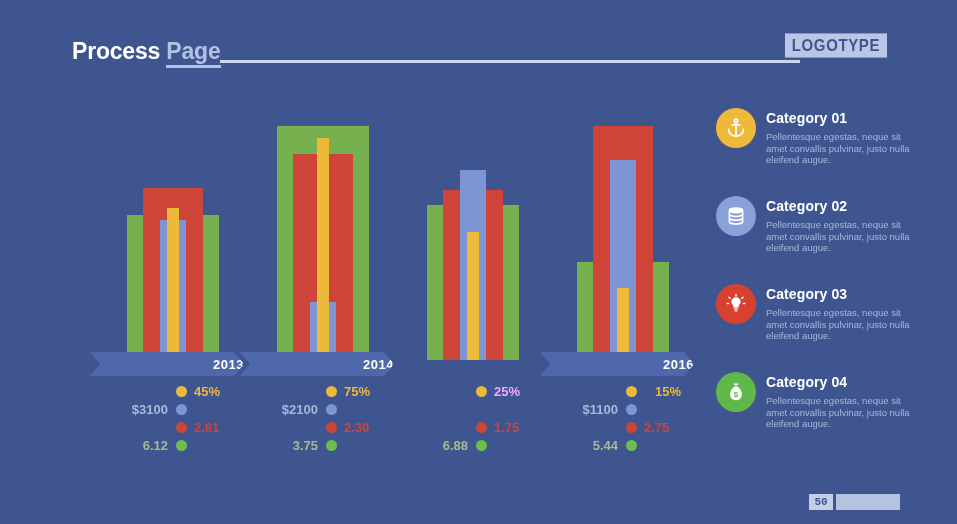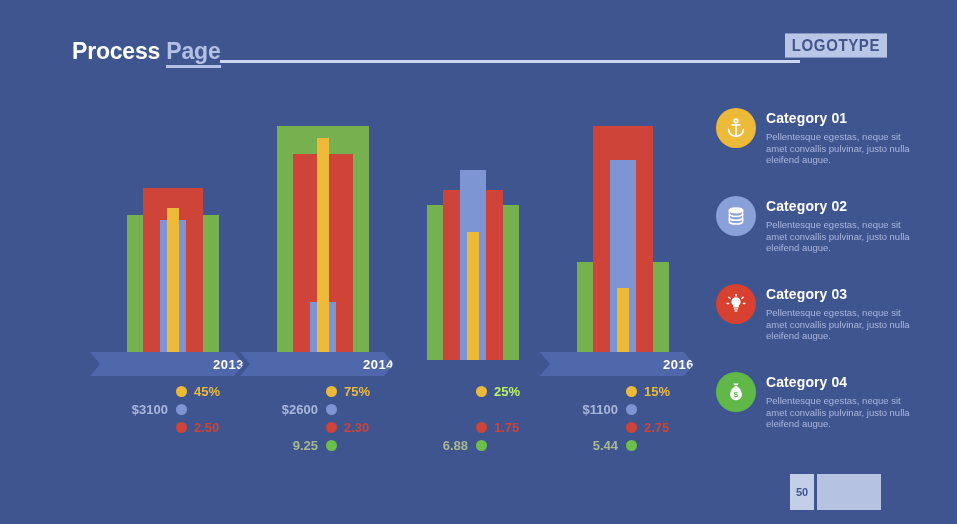--- a/index.html
+++ b/index.html
@@ -68,21 +68,21 @@
     display:flex;align-items:center;justify-content:center;
   }
   .cbody{position:absolute;left:50px;top:2px;width:150px;}
   .ctitle{font-size:14px;font-weight:bold;color:#ffffff;letter-spacing:.1px;}
   .cdesc{
     margin-top:5px;font-size:9.5px;line-height:11.5px;color:#a9b7db;
   }
 
   
   .pagebox{
-    position:absolute;right:76px;bottom:14px;height:36px;display:flex;align-items:stretch;
+    position:absolute;right:57px;bottom:14px;height:16px;display:flex;align-items:stretch;font-family:Liberation Mono, monospace;
   }
   .pagenum{
     background:#c3cfe9;color:#3f5590;font-size:11px;font-weight:bold;
     width:24px;display:flex;align-items:center;justify-content:center;
   }
   .pagebar{background:#c3cfe9;width:64px;margin-left:3px;opacity:.9;}
 </style>
 </head>
 <body>
 
@@ -142,59 +142,63 @@
         <div class="vrow" style="top: 0px;">
           <div class="dot" style="background: rgb(237, 185, 57);"></div>
           <div class="vtxt right" style="color: rgb(237, 185, 57);">45%</div>
         </div>
         <div class="vrow" style="top: 18px;">
           <div class="dot" style="background: rgb(126, 149, 212);"></div>
           <div class="vtxt left" style="color: rgb(169, 183, 219);">$3100</div>
         </div>
         <div class="vrow" style="top: 36px;">
           <div class="dot" style="background: rgb(207, 68, 56);"></div>
-          <div class="vtxt right" style="color: rgb(207, 68, 56);">2.50</div>
+          <div class="vtxt right" style="color: rgb(207, 68, 56);">2.81</div>
+        </div>
+        <div class="vrow" style="top: 54px;">
+          <div class="dot" style="background: rgb(108, 192, 74);"></div>
+          <div class="vtxt left" style="color: rgb(168, 185, 143);">6.12</div>
         </div>
       </div>
       <div class="vals" style="position: absolute; left: 260px; top: 382px;">
         <div class="vrow" style="top: 0px;">
           <div class="dot" style="background: rgb(237, 185, 57);"></div>
           <div class="vtxt right" style="color: rgb(237, 185, 57);">75%</div>
         </div>
         <div class="vrow" style="top: 18px;">
           <div class="dot" style="background: rgb(126, 149, 212);"></div>
-          <div class="vtxt left" style="color: rgb(169, 183, 219);">$2600</div>
+          <div class="vtxt left" style="color: rgb(169, 183, 219);">$2100</div>
         </div>
         <div class="vrow" style="top: 36px;">
           <div class="dot" style="background: rgb(207, 68, 56);"></div>
           <div class="vtxt right" style="color: rgb(207, 68, 56);">2.30</div>
         </div>
         <div class="vrow" style="top: 54px;">
           <div class="dot" style="background: rgb(108, 192, 74);"></div>
-          <div class="vtxt left" style="color: rgb(168, 185, 143);">9.25</div>
+          <div class="vtxt left" style="color: rgb(168, 185, 143);">3.75</div>
         </div>
       </div>
       <div class="vals" style="position: absolute; left: 410px; top: 382px;">
         <div class="vrow" style="top: 0px;">
           <div class="dot" style="background: rgb(237, 185, 57);"></div>
-          <div class="vtxt right" style="color: #bef264;">25%</div>
+          <div class="vtxt right" style="color: #f0abfc;">25%</div>
         </div>
         <div class="vrow" style="top: 36px; text-align: right;">
           <div class="dot" style="background: rgb(207, 68, 56);"></div>
           <div class="vtxt right" style="color: rgb(207, 68, 56);">1.75</div>
         </div>
         <div class="vrow" style="top: 54px;">
           <div class="dot" style="background: rgb(108, 192, 74);"></div>
           <div class="vtxt left" style="color: rgb(168, 185, 143);">6.88</div>
         </div>
       </div>
       <div class="vals" style="position: absolute; left: 560px; top: 382px;">
         <div class="vrow" style="top: 0px;">
           <div class="dot" style="background: rgb(237, 185, 57);"></div>
-          <div class="vtxt right" style="color: rgb(237, 185, 57);">15%</div>
+          <div class="vtxt right" style="color: rgb(237, 185, 57); margin-left: 11px;">15%</div>
         </div>
         <div class="vrow" style="top: 18px;">
           <div class="dot" style="background: rgb(126, 149, 212);"></div>
           <div class="vtxt left" style="color: rgb(169, 183, 219);">$1100</div>
         </div>
         <div class="vrow" style="top: 36px;">
           <div class="dot" style="background: rgb(207, 68, 56);"></div>
           <div class="vtxt right" style="color: rgb(207, 68, 56);">2.75</div>
         </div>
         <div class="vrow" style="top: 54px;">

